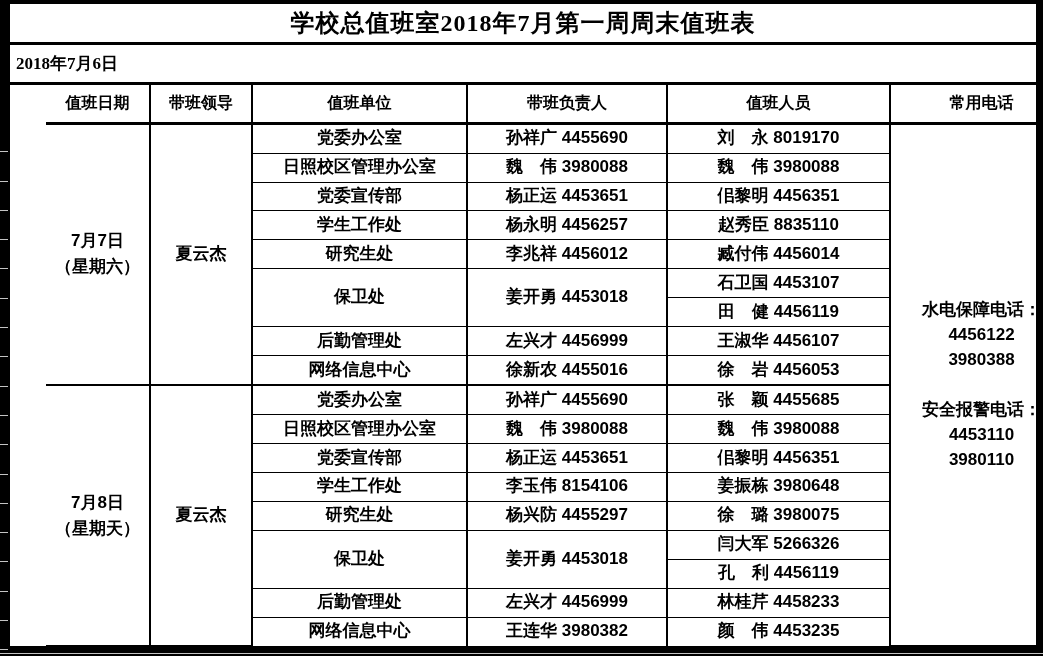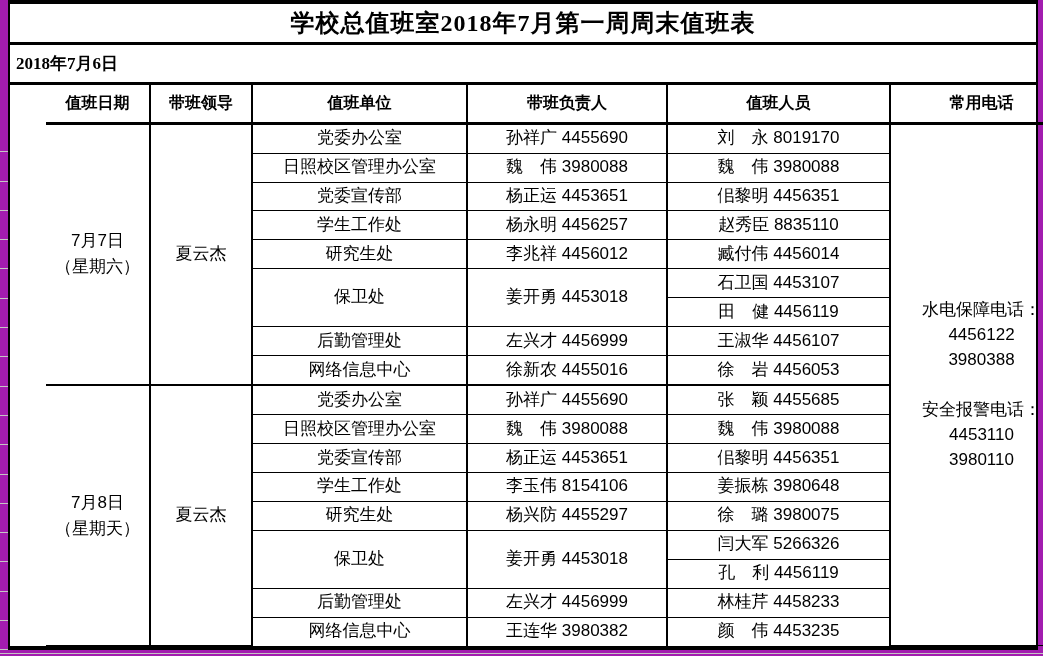--- a/index.html
+++ b/index.html
@@ -1,17 +1,17 @@
 <!DOCTYPE html>
 <html><head>
 <meta charset="utf-8">
 <style>
   html,body{margin:0;padding:0;background:#ffffff;}
   .sheet{
-    position:relative;width:1043px;height:656px;background:#a21caf;
+    position:relative;width:1043px;height:656px;background:#000000;
     font-family:"Liberation Sans","DejaVu Sans",sans-serif;color:#000;overflow:hidden;
   }
   
   .gutter-ticks{
     position:absolute;left:0;top:123px;width:8px;height:527px;
     background:repeating-linear-gradient(to bottom,transparent 0,transparent 28.3px,#c4c4c4 28.3px,#c4c4c4 29.3px);
   }
   .bottom-gridline{position:absolute;left:0;top:653px;width:1043px;height:1px;background:#c4c4c4;}
   .doc{
     position:absolute;left:8px;top:0;width:1030px;height:650px;box-sizing:border-box;
@@ -30,21 +30,21 @@
     font-family:"Liberation Serif","DejaVu Serif",serif;font-weight:bold;font-size:17px;
   }
   table.duty{width:100%;height:561px;border-collapse:collapse;table-layout:fixed;margin-left:36px;}
   table.duty th{
     box-sizing:border-box;height:38px;
     border:2px solid #000;border-top:none;border-bottom:3px solid #000;
     font-size:16px;font-weight:bold;text-align:center;padding:0;
   }
   table.duty td{
     border:solid #000;border-width:1px 2px;
-    font-size:17px;text-align:center;vertical-align:middle;padding:0;line-height:1.35;
+    font-size:17px;text-align:center;vertical-align:middle;padding:0;line-height:1.35;font-weight:bold;
   }
   table.duty th:first-child, table.duty td:first-child{border-left:none;}
   table.duty th:last-child,  table.duty td:last-child{border-right:none;}
   table.duty tr:last-child td{border-bottom:none;}
   tr.group-top td{border-top:2px solid #000;}
   td.unit-cell{text-align:left;padding-left:11px;}
   td.date-cell div{line-height:26px;}
   td.phone-cell{vertical-align:middle;}
   .phone-line{min-height:25px;line-height:25px;}
 </style>

